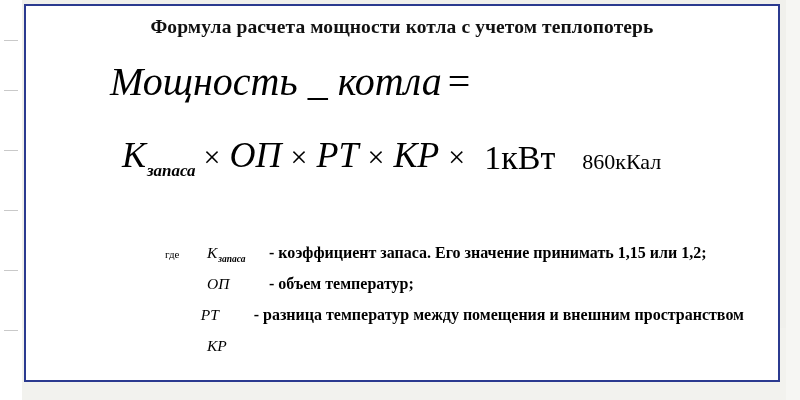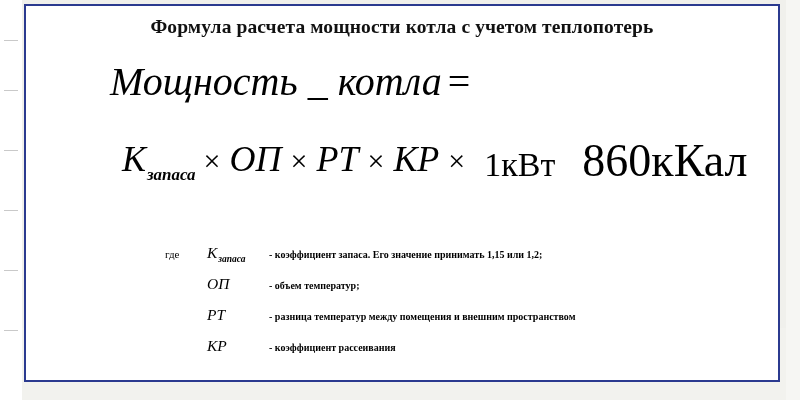--- a/index.html
+++ b/index.html
@@ -121,21 +121,21 @@
     padding: 0 10px 1px 10px;
     line-height: 1.05;
     margin-top: 48px;
   }
   .frac .bar {
     height: 2.5px;
     background: #000;
     width: 100%;
   }
   .frac .den {
-    font-size: 46px;
+    font-size: 22px;
     padding: 1px 8px 0 8px;
     line-height: 1.1;
   }
   
   .legend {
     position: absolute;
     left: 118px;
     top: 238px;
     width: 600px;
     font-size: 11.5px;
@@ -161,21 +161,21 @@
   }
   .legend-sym .sub {
     font-size: 9.5px;
     font-weight: bold;
     font-style: italic;
     position: relative;
     top: 4px;
     left: 1px;
   }
   .legend-desc {
-    font-size: 10px;
+    font-size: 16px;
     font-weight: bold;
     font-style: normal;
   }
   .legend-row.indent .legend-where { visibility: hidden; }
 </style>
 </head>
 <body>
 
 <div class="page">
 
@@ -229,19 +229,18 @@
 
       <div class="legend-row indent">
         <span class="legend-where"></span>
         <span class="legend-sym">РТ</span>
         <span class="legend-desc">- разница температур между помещения и внешним пространством</span>
       </div>
 
       <div class="legend-row indent">
         <span class="legend-where"></span>
         <span class="legend-sym">КР</span>
-        <span class="legend-desc">- коэффициент рассеивания</span>
       </div>
 
     </div>
 
   </div>
 </div>
 
 </body></html>

